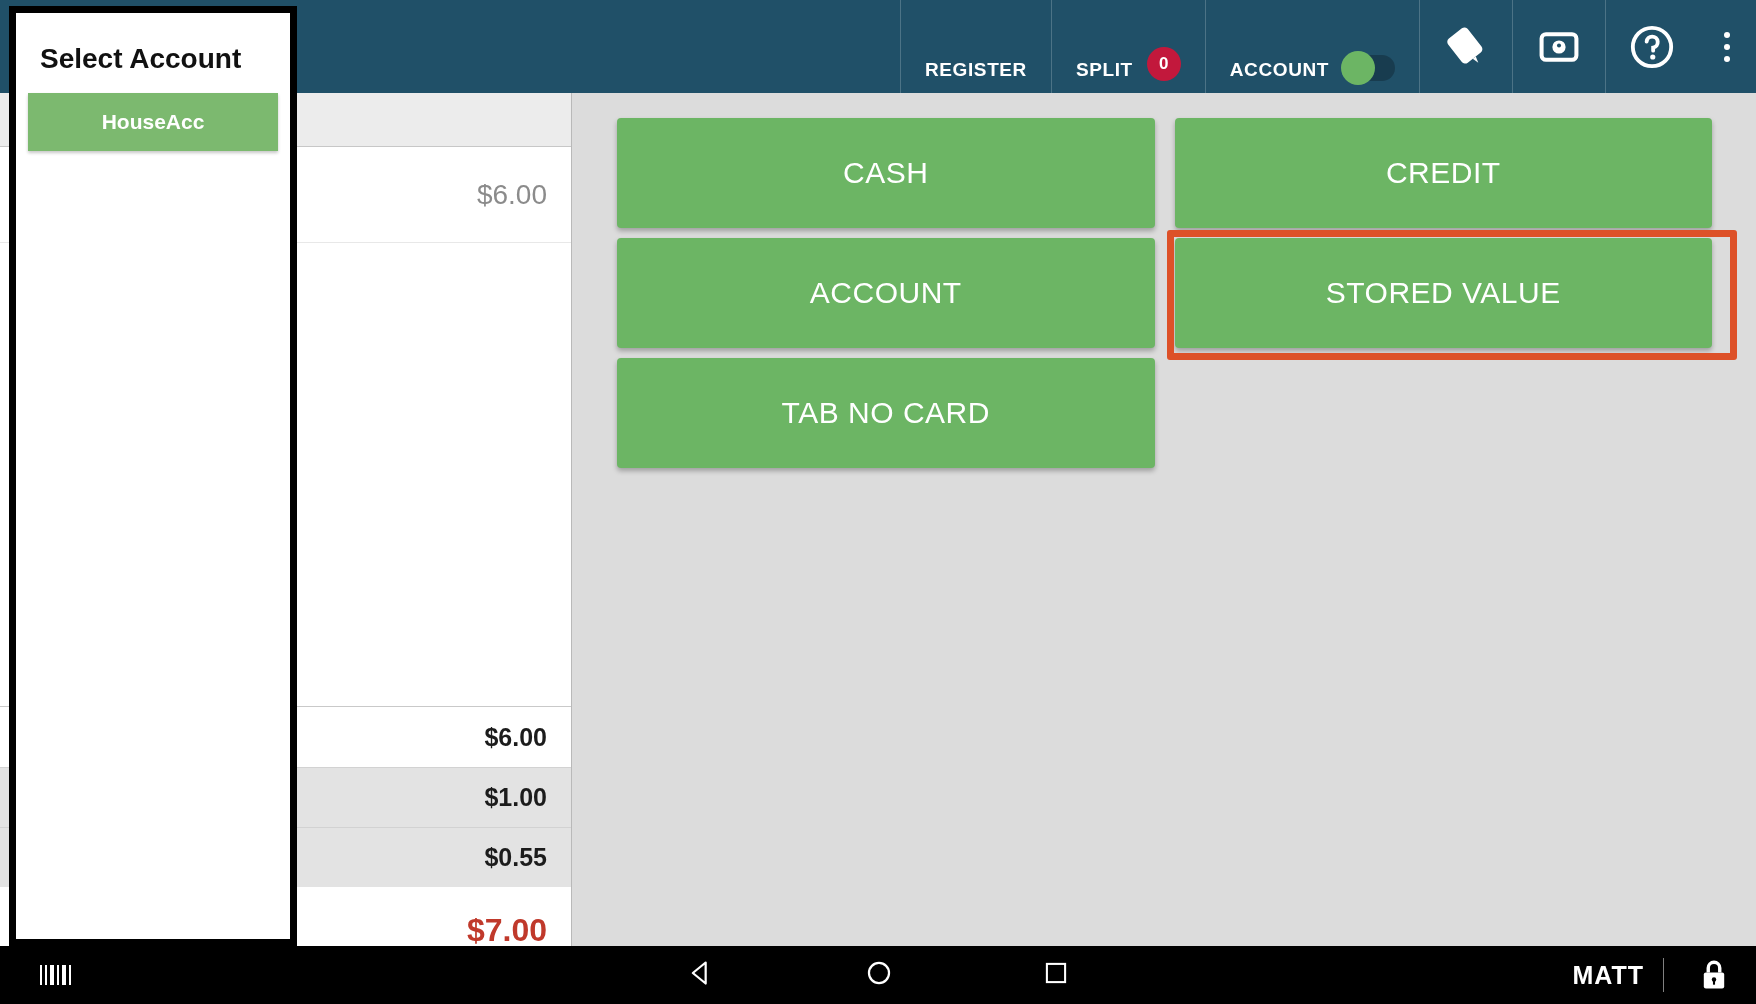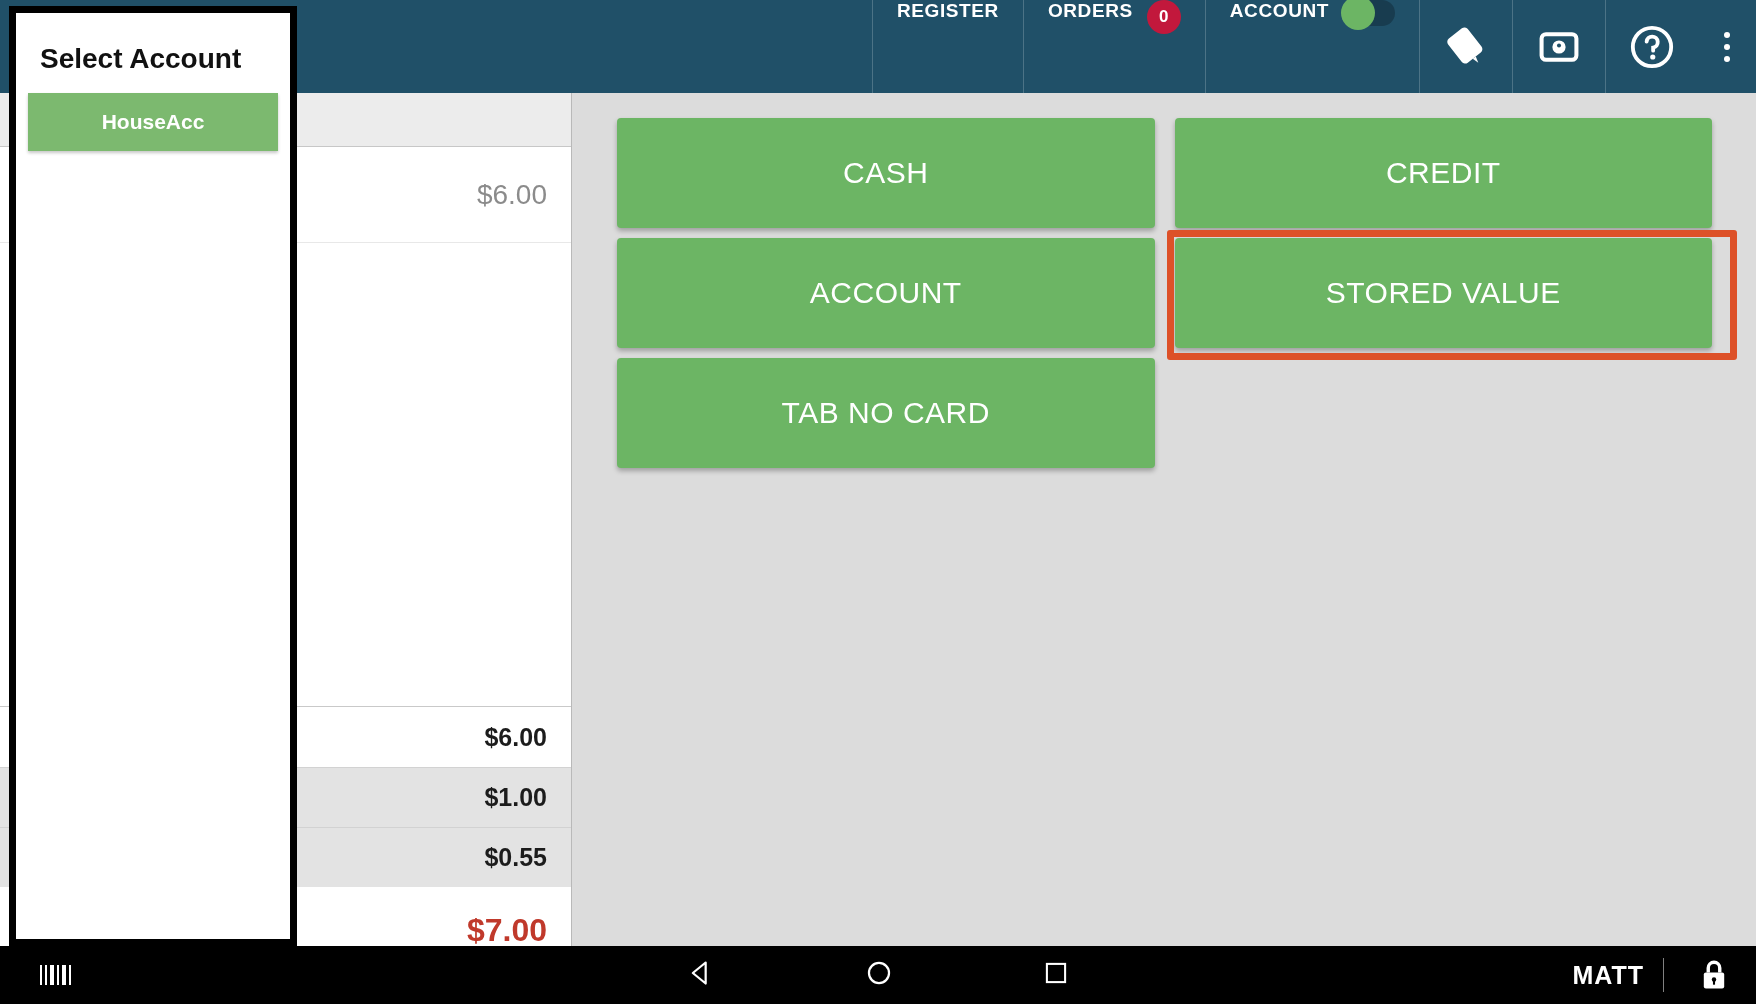--- a/index.html
+++ b/index.html
@@ -30,23 +30,23 @@
     flex: 1 1 auto;
     overflow: hidden;
   }
   .tb-sep {
     width: 1px; height: 93px;
     background: rgba(255,255,255,0.20);
     flex: 0 0 auto;
   }
   .tb-item {
     height: 93px;
-    display: flex; align-items: flex-start; justify-content: center;
+    display: flex; align-items: flex-end; justify-content: center;
     gap: 14px;
-    padding: 0 24px;
+    padding: 12px 24px;
     flex: 0 0 auto;
   }
   .tb-label {
     color: #ffffff;
     font-size: 19px;
     font-weight: bold;
     letter-spacing: 0.6px;
   }
   .badge {
     background: #c2183c;
@@ -237,21 +237,21 @@
   <div class="topbar">
     <div class="topbar-title">ser)</div>
 
     <div class="tb-sep"></div>
     <div class="tb-item">
       <span class="tb-label">REGISTER</span>
     </div>
 
     <div class="tb-sep"></div>
     <div class="tb-item">
-      <span class="tb-label">ORDERS</span>
+      <span class="tb-label">SPLIT</span>
       <span class="badge">0</span>
     </div>
 
     <div class="tb-sep"></div>
     <div class="tb-item">
       <span class="tb-label">ACCOUNT</span>
       <span class="toggle">
           <i class="knob"></i>
         </span>
     </div>

